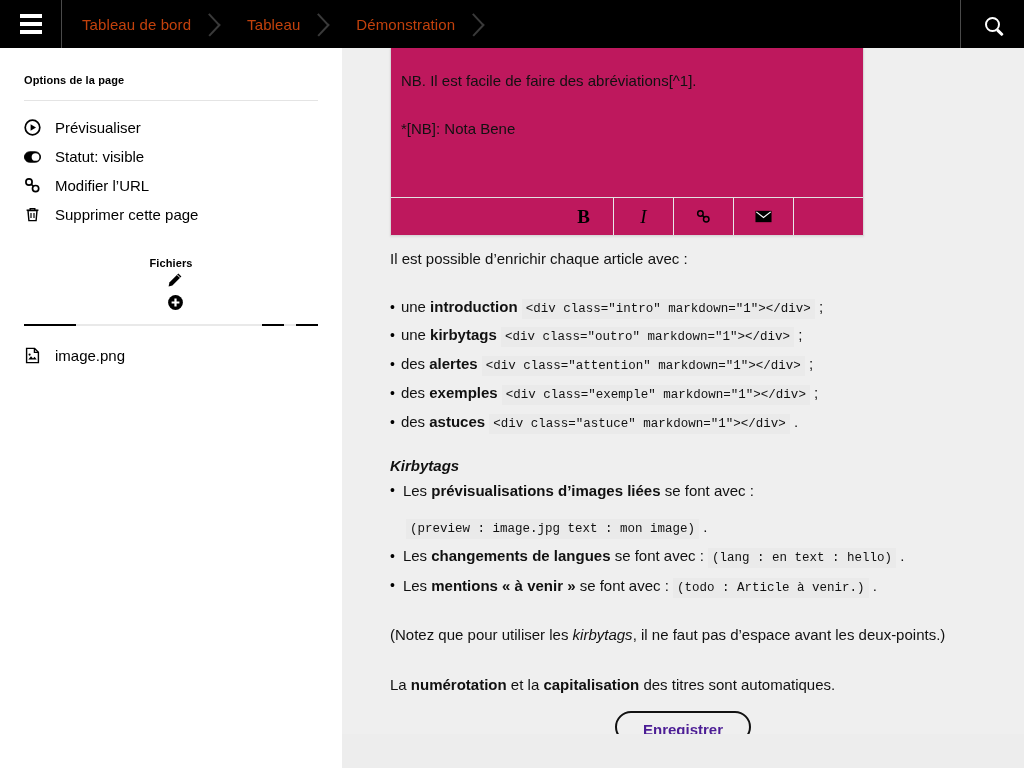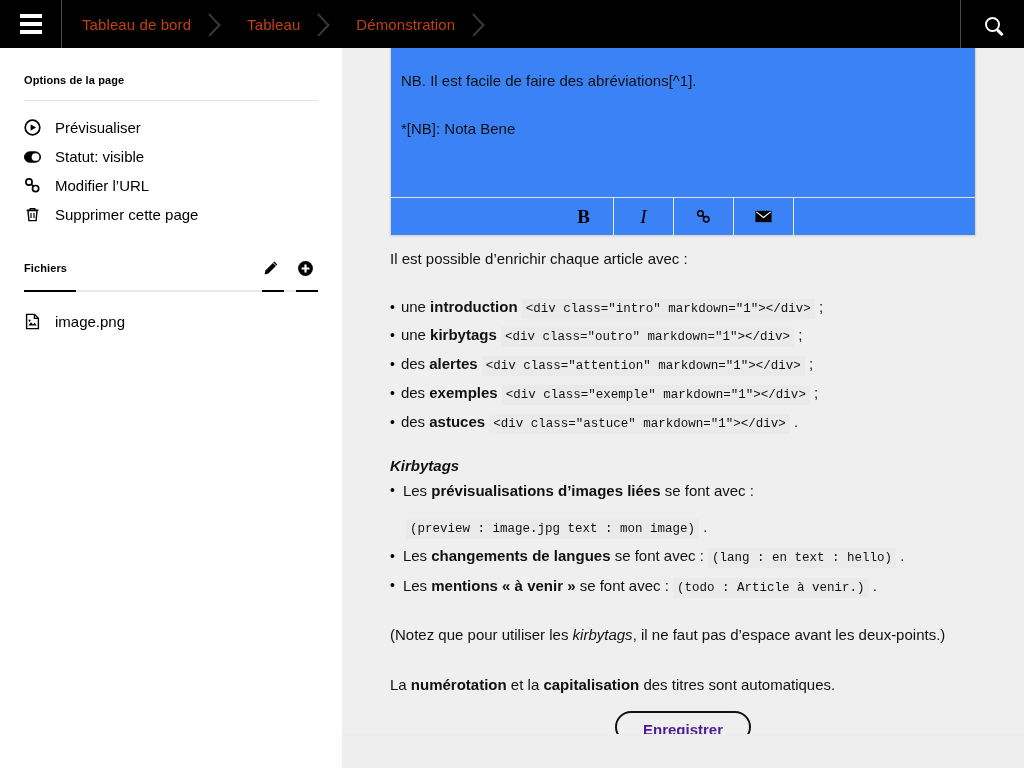--- a/index.html
+++ b/index.html
@@ -87,20 +87,21 @@
   }
   .opt-icon {
     width: 17px; height: 17px; flex: none;
     display: flex; align-items: center; justify-content: center;
   }
   .opt-icon svg { display: block; }
 
   .files-head {
     display: flex; align-items: center;
     margin-top: 28px;
+    flex-direction: column;
   }
   .files-head .panel-title { flex: 1; }
   .head-action {
     width: 26px; height: 22px; flex: none;
     display: flex; align-items: center; justify-content: center;
     cursor: pointer; margin-left: 8px;
   }
   .files-rule {
     display: flex; height: 2px; margin: 11px 0 14px 0;
     background: #e9e9e9;
@@ -121,22 +122,22 @@
 
   
   .main {
     position: absolute; top: 48px; left: 342px;
     width: 682px; height: 720px;
     background: #efefef;
     overflow: hidden;
   }
   .editor-panel {
     position: absolute; left: 48px; top: 0;
-    width: 586px; height: 188px;
-    background: #3b82f6;
+    width: 474px; height: 188px;
+    background: #be185d;
     border: 1px solid #d8d8d8;
     border-top: none;
     box-shadow: 0 1px 2px rgba(0,0,0,.08);
   }
   .editor-body {
     padding: 22px 10px 0 10px;
     font-size: 15px; color: #111; line-height: 1.45;
   }
   .editor-body p { margin-bottom: 26px; }
   .editor-toolbar {

